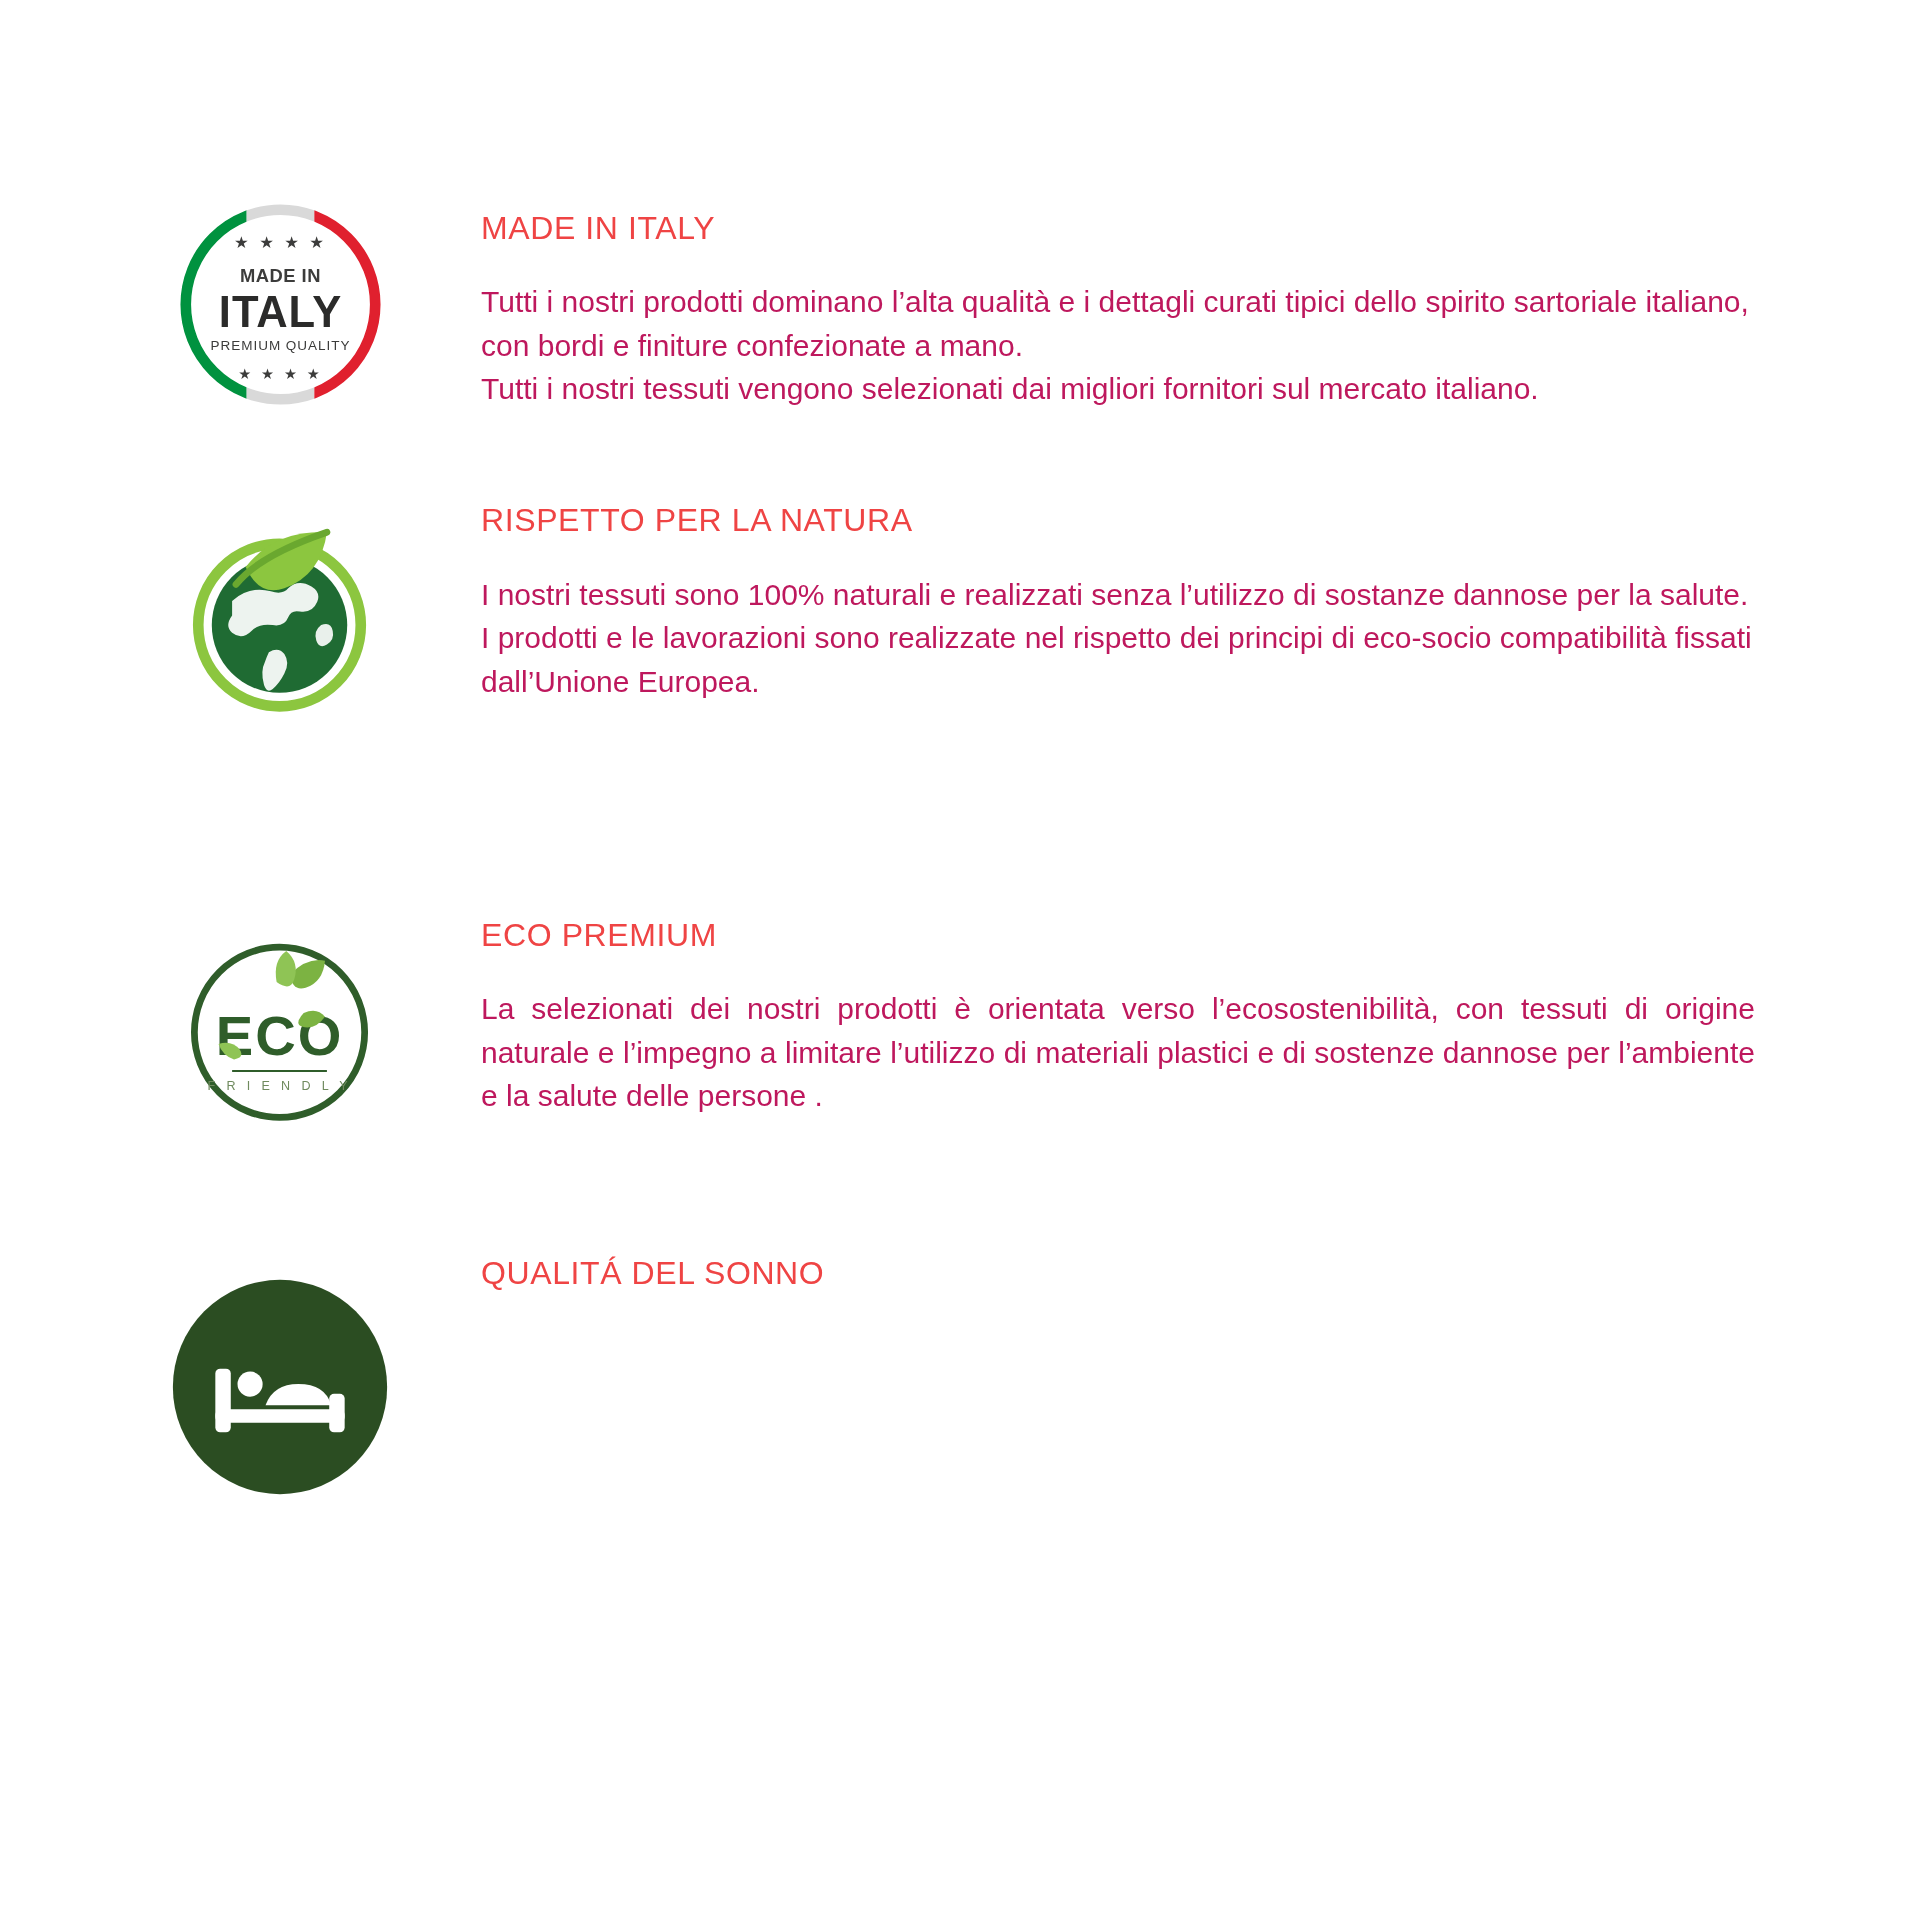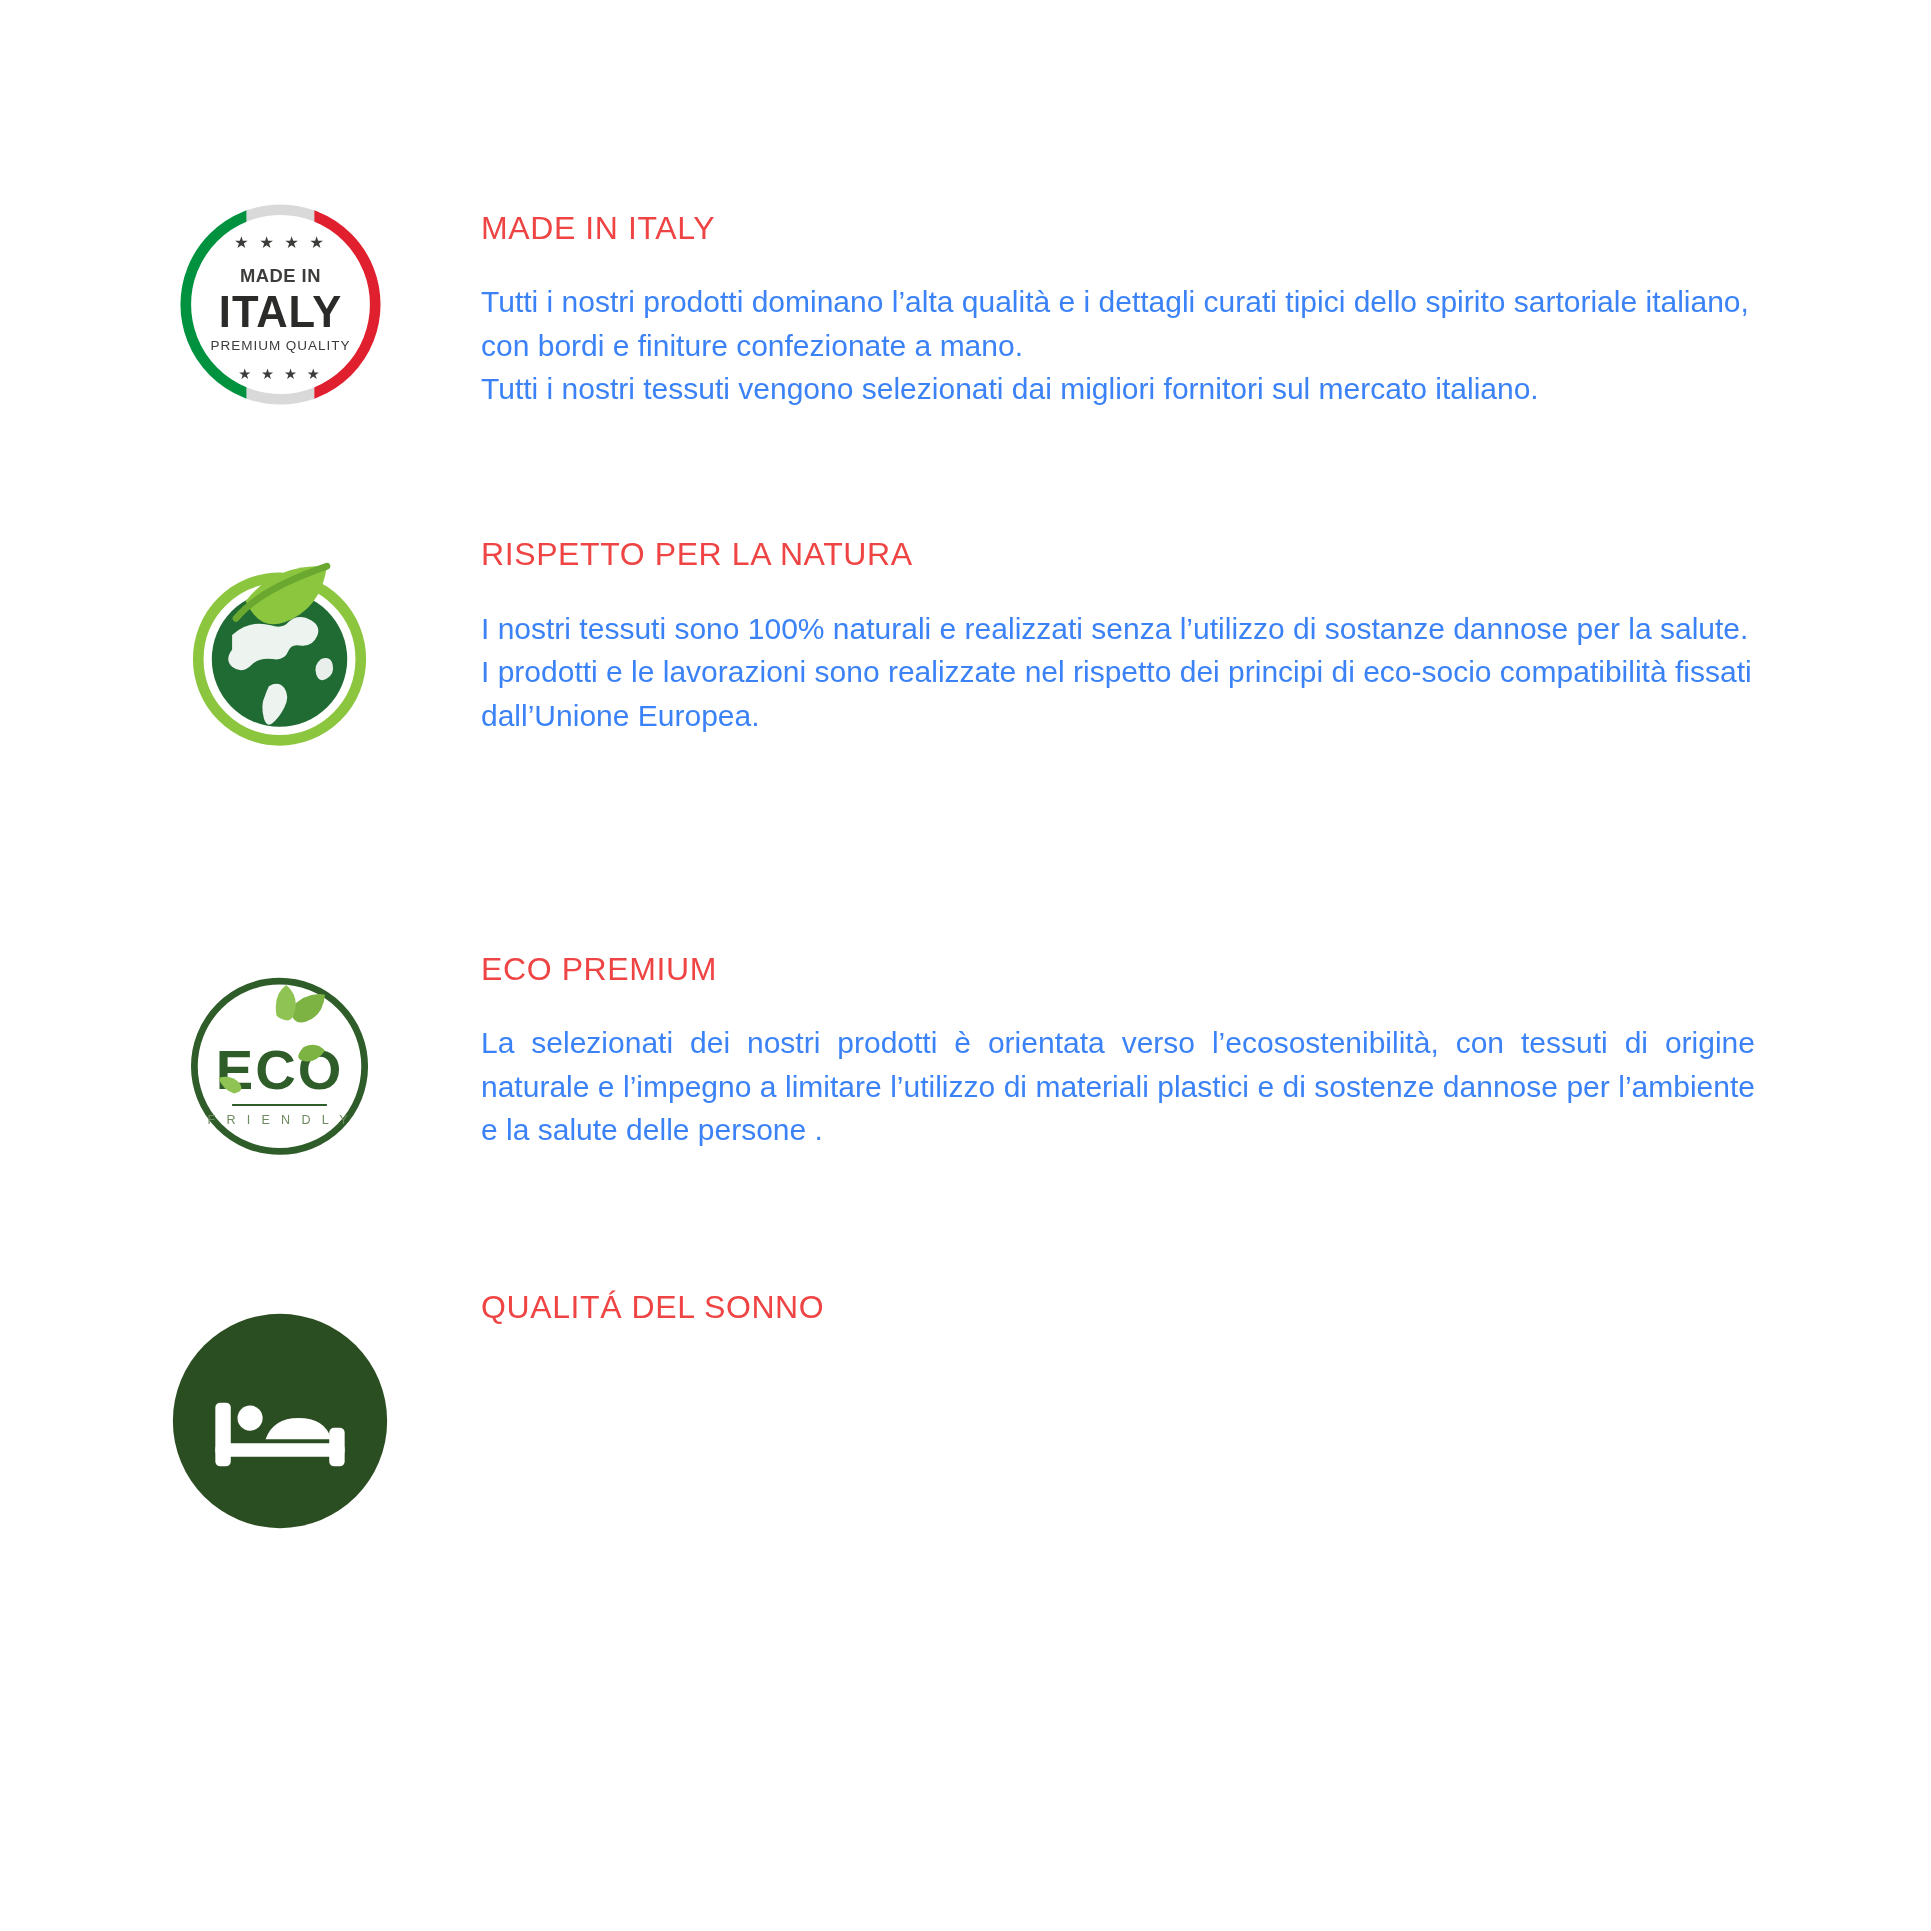--- a/index.html
+++ b/index.html
@@ -48,33 +48,33 @@
     letter-spacing: 0.6px;
     font-weight: 400;
     color: #ef4444;
     margin: 0 0 33px 0;
     line-height: 1.2;
   }
 
   .feature-text {
     font-size: 30px;
     line-height: 1.45;
-    color: #3b82f6;
+    color: #be185d;
     margin: 0;
     max-width: 1274px;
     font-weight: 300;
   }
 
   .feature-text.justified {
     text-align: justify;
   }
 
   
   .block-1 { margin-top: 0px; }
-  .block-2 { margin-top: 119px; }
+  .block-2 { margin-top: 85px; }
   .block-3 { margin-top: 193px; }
   .block-4 { margin-top: 117px; }
 
   .block-1 .feature-icon { padding-top: 0px; }
   .block-2 .feature-icon { padding-top: 13.5px; }
   .block-3 .feature-icon { padding-top: 13.5px; }
   .block-4 .feature-icon { padding-top: 27px; }
 
   svg { display: block; }
 </style>

